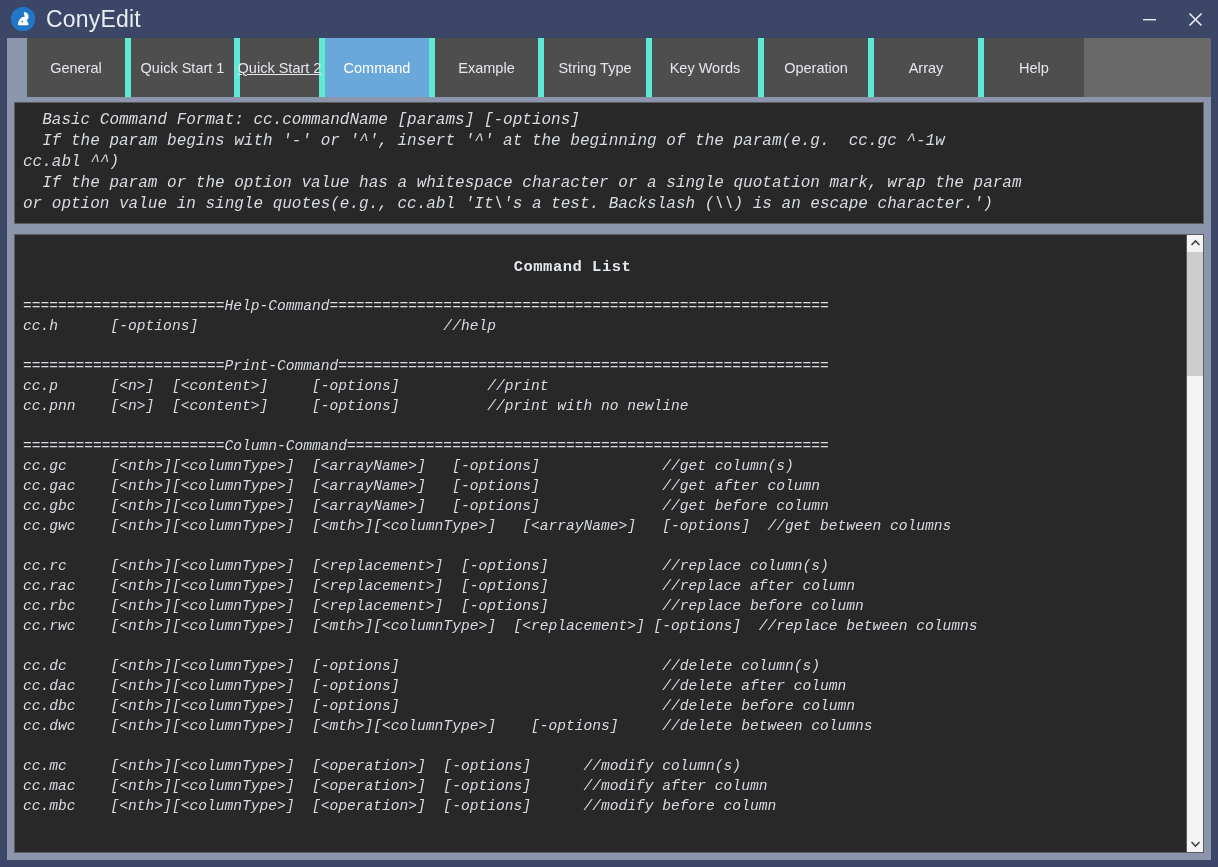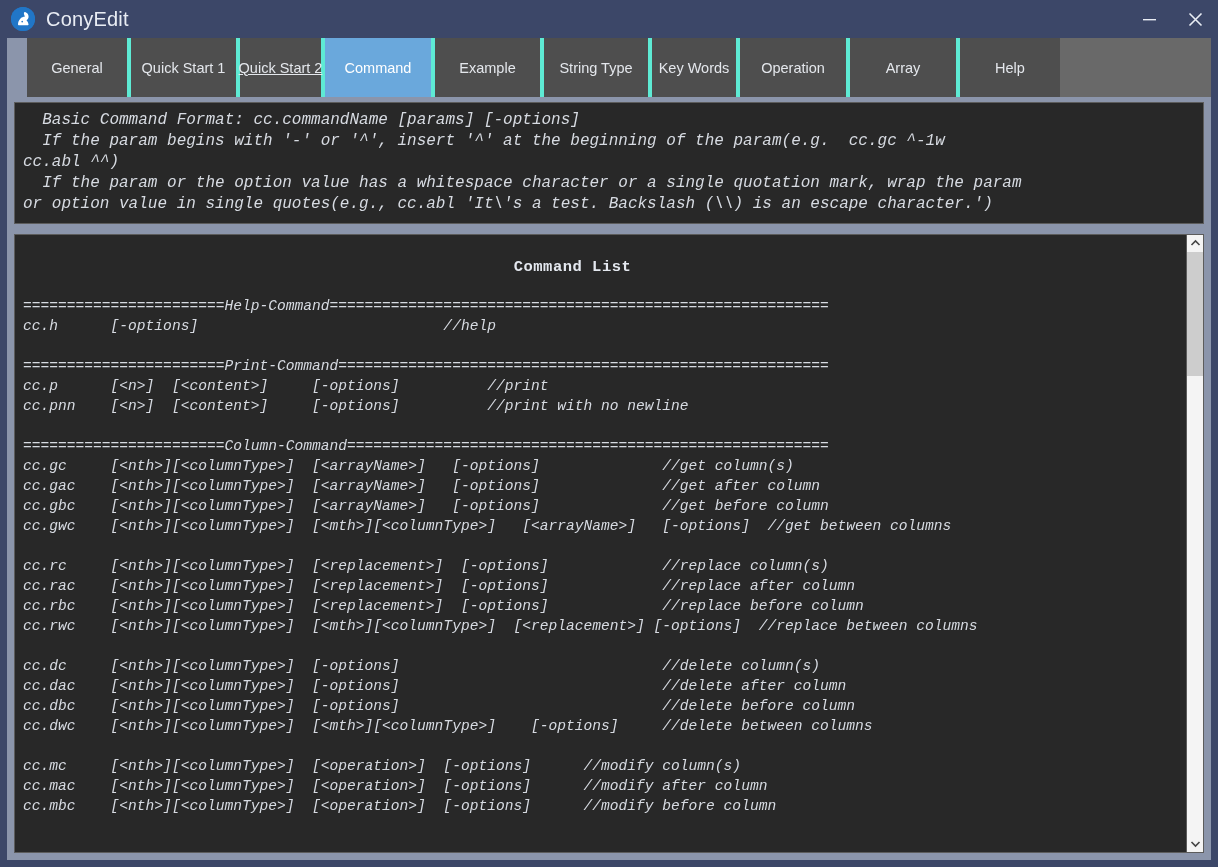--- a/index.html
+++ b/index.html
@@ -33,21 +33,21 @@
     margin-left: 11px; margin-right: 11px;
     border-radius: 50%;
     background: #2176c7;
     position: relative;
     flex: 0 0 24px;
     display: block;
   }
   #app-logo svg { display: block; width: 24px; height: 24px; }
   #app-title {
     color: #e9edf4;
-    font-size: 20px;
+    font-size: 23px;
     letter-spacing: 0.2px;
     line-height: 38px;
     font-family: "Liberation Sans", sans-serif;
   }
   .win-btns {
     position: absolute;
     right: 0; top: 0;
     height: 38px;
     display: flex;
     align-items: center;
@@ -82,21 +82,21 @@
     align-items: stretch;
     padding: 0;
   }
   .tab {
     background: #4e4e4e;
     color: #e4e7ec;
     font-size: 14.5px;
     display: flex;
     align-items: center;
     justify-content: center;
-    border-right: 4px solid #5eead4;
+    border-right: 6px solid #5eead4;
     cursor: pointer;
     user-select: none;
     white-space: nowrap;
     font-family: "Liberation Sans", sans-serif;
   }
   .tab.active {
     background: #6aa8dc;
     color: #ffffff;
   }
   .tab-filler {
@@ -247,21 +247,21 @@
       </div>
       <div class="tab active" style="width:110px;">
         <span>Command</span>
       </div>
       <div class="tab" style="width:109px;">
         <span>Example</span>
       </div>
       <div class="tab" style="width:108px;">
         <span>String Type</span>
       </div>
-      <div class="tab" style="width:88px;">
+      <div class="tab" style="width:112px;">
         <span>Key Words</span>
       </div>
       <div class="tab" style="width:110px;text-align:center;">
         <span>Operation</span>
       </div>
       <div class="tab" style="width:110px;">
         <span>Array</span>
       </div>
       <div class="tab" style="width:100px;border-right:none;">
         <span>Help</span>

